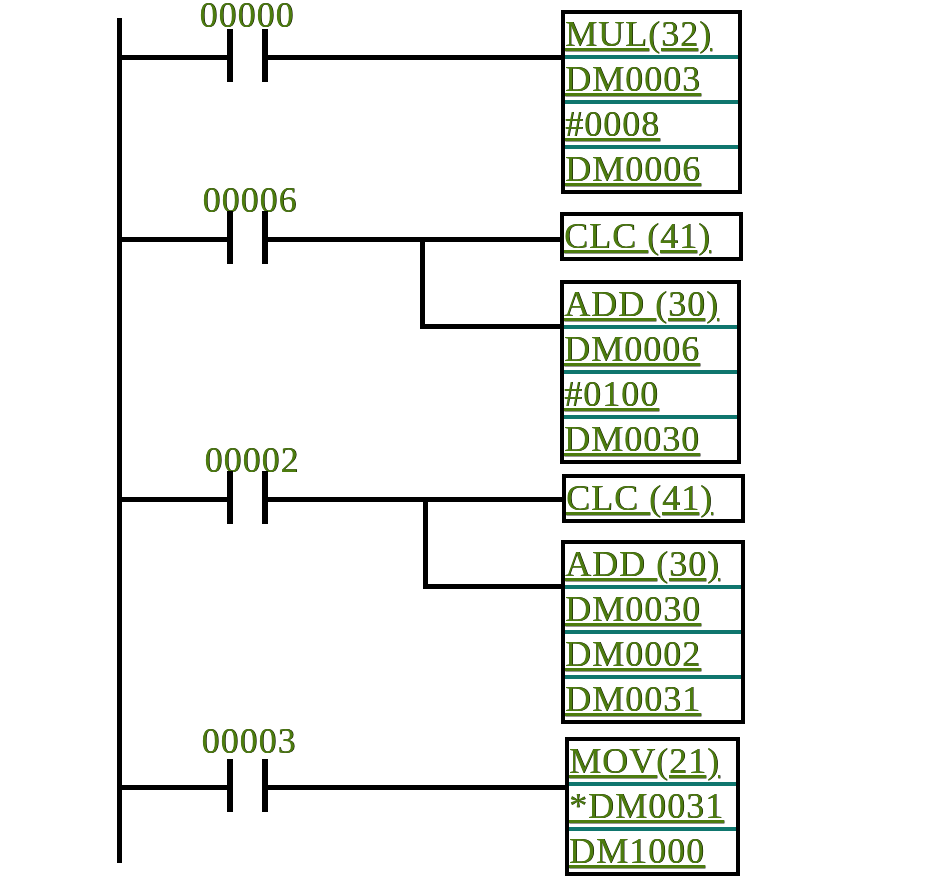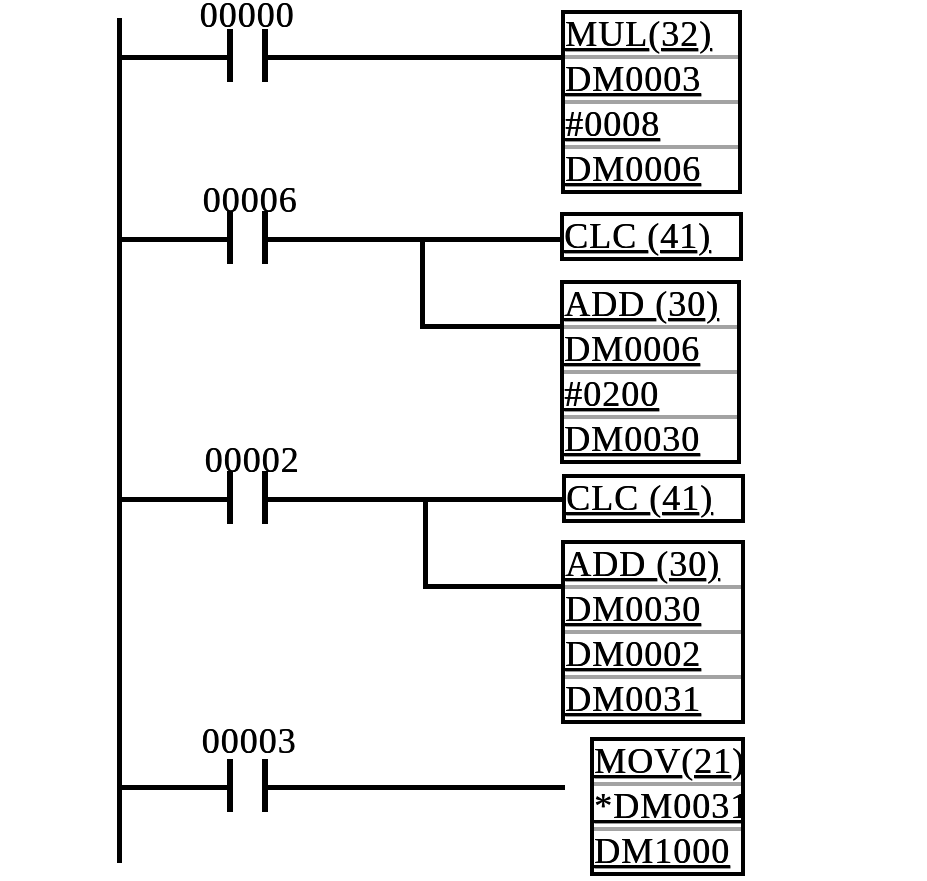--- a/index.html
+++ b/index.html
@@ -6,21 +6,21 @@
     margin: 0;
     padding: 0;
     background: #ffffff;
   }
   .canvas {
     position: relative;
     width: 927px;
     height: 881px;
     background: #ffffff;
     font-family: "Liberation Serif", "DejaVu Serif", serif;
-    color: #000000;
+    color: #4d7c0f;
     overflow: hidden;
   }
   .wire {
     position: absolute;
     background: #000;
   }
   .cbar {
     position: absolute;
     width: 6px;
     height: 53px;
@@ -46,21 +46,21 @@
     height: 41px;
     line-height: 40px;
     font-size: 36px;
     letter-spacing: 1px;
     text-shadow: 0.4px 0.4px 0 #000;
     white-space: nowrap;
     overflow: hidden;
     text-decoration: underline;
   }
   .row + .row {
-    border-top: 4px solid #a3a3a3;
+    border-top: 4px solid #0f766e;
   }
 </style>
 </head>
 <body>
 
 <div class="canvas">
 
   <div class="wire" style="left:117px; top:18px; width:5px; height:845px;"></div>
 
   <div class="contact-label" style="left:182px; top:-3px;">00000</div>
@@ -84,21 +84,21 @@
   <div class="wire" style="left:420px; top:239px; width:5px; height:90px;"></div>
   <div class="wire" style="left:420px; top:324px; width:140px; height:5px;"></div>
 
   <div class="block" style="left:560px; top:212px; width:183px;">
     <div class="row">CLC (41)</div>
   </div>
 
   <div class="block" style="left:560px; top:280px; width:181px;">
     <div class="row">ADD (30)</div>
     <div class="row">DM0006</div>
-    <div class="row">#0200</div>
+    <div class="row">#0100</div>
     <div class="row">DM0030</div>
   </div>
 
   <div class="contact-label" style="left:187px; top:442px;">00002</div>
   <div class="wire" style="left:117px; top:497px; width:111px; height:5px;"></div>
   <div class="cbar" style="left:227px; top:471px;"></div>
   <div class="cbar" style="left:262px; top:471px;"></div>
   <div class="wire" style="left:268px; top:497px; width:294px; height:5px;"></div>
   <div class="wire" style="left:423px; top:499px; width:5px; height:90px;"></div>
   <div class="wire" style="left:423px; top:584px; width:138px; height:5px;"></div>
@@ -113,19 +113,19 @@
     <div class="row">DM0002</div>
     <div class="row">DM0031</div>
   </div>
 
   <div class="contact-label" style="left:184px; top:723px;">00003</div>
   <div class="wire" style="left:117px; top:785px; width:111px; height:5px;"></div>
   <div class="cbar" style="left:227px; top:759px;"></div>
   <div class="cbar" style="left:262px; top:759px;"></div>
   <div class="wire" style="left:268px; top:785px; width:297px; height:5px;"></div>
 
-  <div class="block" style="left:590px; top:737px; width:155px;">
+  <div class="block" style="left:565px; top:737px; width:175px;">
     <div class="row">MOV(21)</div>
     <div class="row">*DM0031</div>
     <div class="row">DM1000</div>
   </div>
 
 </div>
 
 </body></html>

